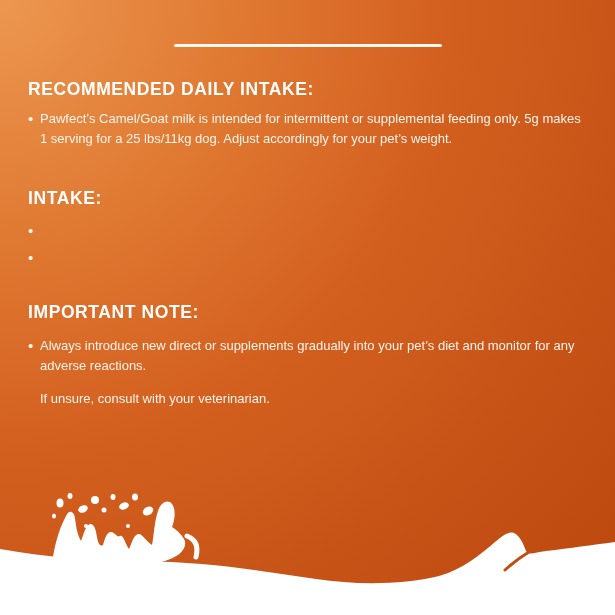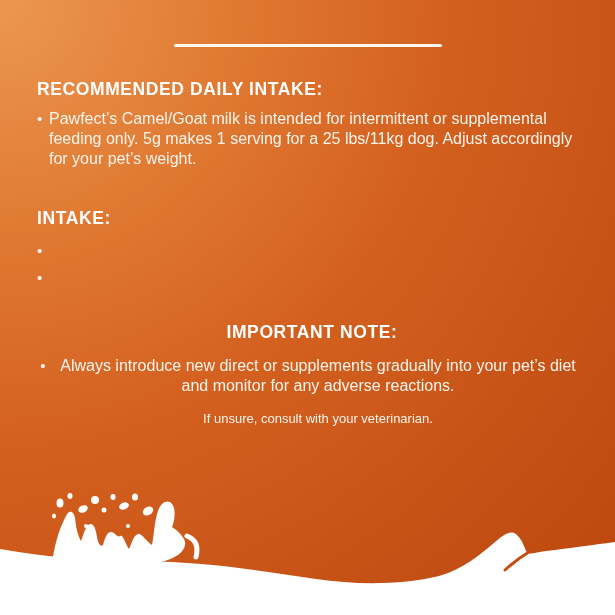--- a/index.html
+++ b/index.html
@@ -37,25 +37,25 @@
     line-height: 1.0;
   }
   .title-underline {
     width: 268px;
     height: 3px;
     background: #FCF8F2;
     margin: 7px auto 0 auto;
     border-radius: 2px;
   }
   section.sec {
-    padding: 0 28px 0 37px;
+    padding: 0 28px 0 28px;
   }
   .sec-intake    { margin-top: 33px; }
   .sec-storage   { margin-top: 40px; }
-  .sec-important { margin-top: 35px; text-align: center; }
+  .sec-important { margin-top: 35px; }
   h2.sec-heading {
     margin: 0;
     color: #FFFFFF;
     font-size: 17.5px;
     font-weight: bold;
     letter-spacing: 0.6px;
     line-height: 1.1;
   }
   .bullet-row {
     display: flex;
@@ -69,21 +69,21 @@
   .bullet-dot {
     color: #F9F4EC;
     font-size: 15px;
     line-height: 20px;
     width: 12px;
     flex: 0 0 12px;
   }
   .bullet-text {
     margin: 0;
     color: #F9F4EC;
-    font-size: 16px;
+    font-size: 13px;
     line-height: 20px;
     max-width: 548px;
   }
   .plain-note {
     margin: 13px 0 0 12px;
     color: #F9F4EC;
     font-size: 13px;
     line-height: 20px;
   }
   svg.bottom-art {

